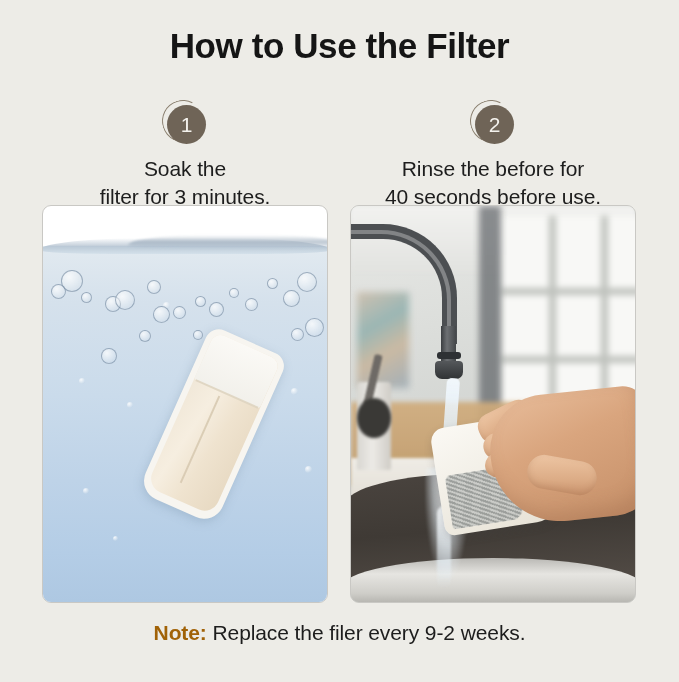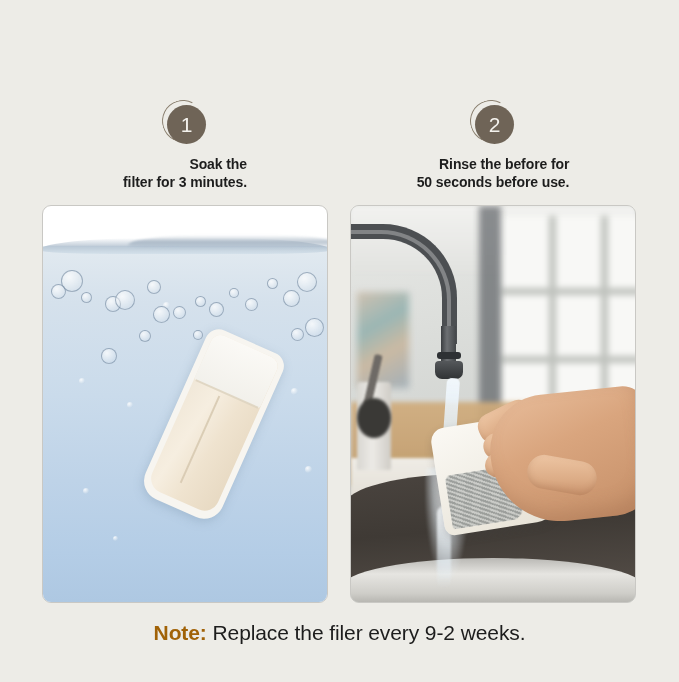--- a/index.html
+++ b/index.html
@@ -77,26 +77,26 @@
     border-radius: 50%;
     background: #6f6457;
     color: #f4f2ed;
     font-size: 21px;
     line-height: 39px;
     text-align: center;
     font-weight: normal;
     box-sizing: border-box;
   }
   .step-caption {
-    font-size: 14px;
+    font-size: 21px;
     line-height: 1.32;
     color: #1d1d1d;
-    text-align: right;
+    text-align: center;
     letter-spacing: -0.1px;
-    font-weight: 700;
+    font-weight: 400;
   }
 
   
   .panels {
     position: absolute;
     top: 205px;
     left: 42px;
     width: 595px;
     height: 398px;
     display: flex;
@@ -498,20 +498,21 @@
   .note b {
     font-weight: bold;
     color: #a16207;
   }
 </style>
 </head>
 <body>
 
 <div class="page">
 
+  <div class="title">How to Use the Filter</div>
 
   <div class="steps">
 
     <div class="step-col">
       <div class="badge-wrap">
         <div class="badge-ring"></div>
         <div class="badge-circle">1</div>
       </div>
       <div class="step-caption">
         <div>Soak the</div>
@@ -519,21 +520,21 @@
       </div>
     </div>
 
     <div class="step-col">
       <div class="badge-wrap">
         <div class="badge-ring"></div>
         <div class="badge-circle">2</div>
       </div>
       <div class="step-caption">
         <div>Rinse the before for</div>
-        <div>50 seconds before use.</div>
+        <div>40 seconds before use.</div>
       </div>
     </div>
 
   </div>
 
   <div class="panels">
 
     <div class="panel pan-left">
       <div class="water"></div>
       <div class="water-surface"></div>

